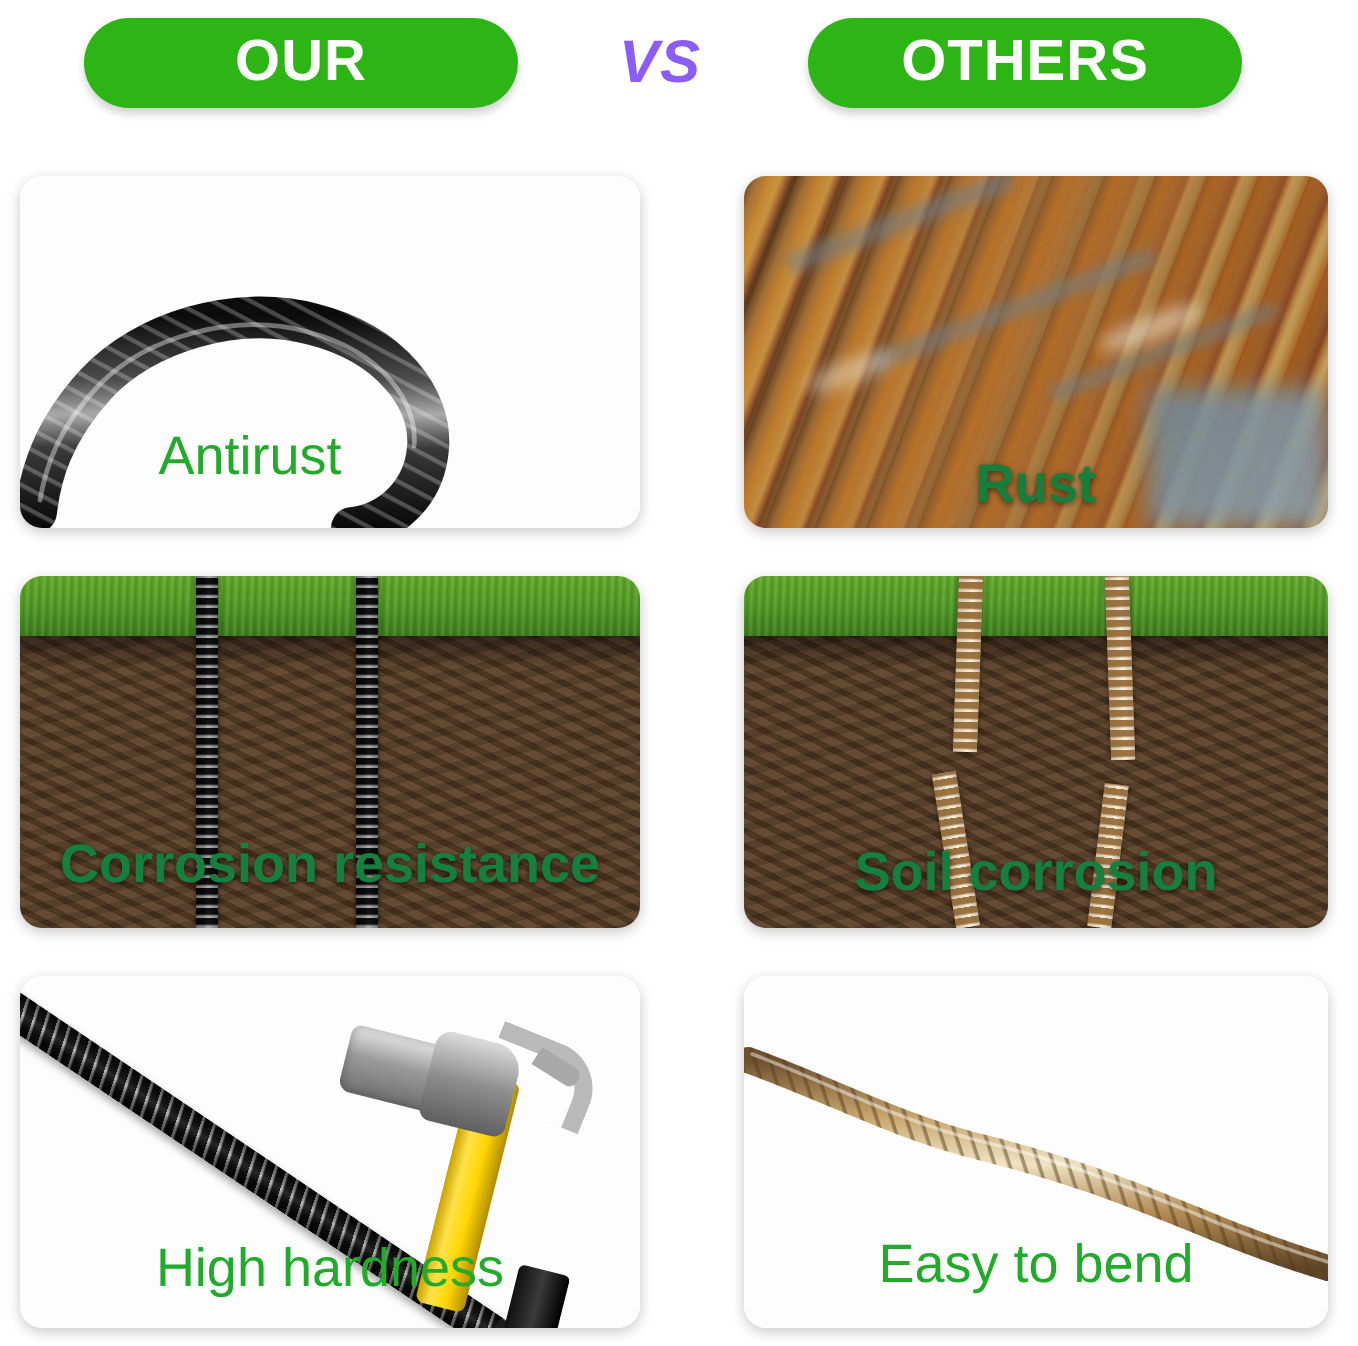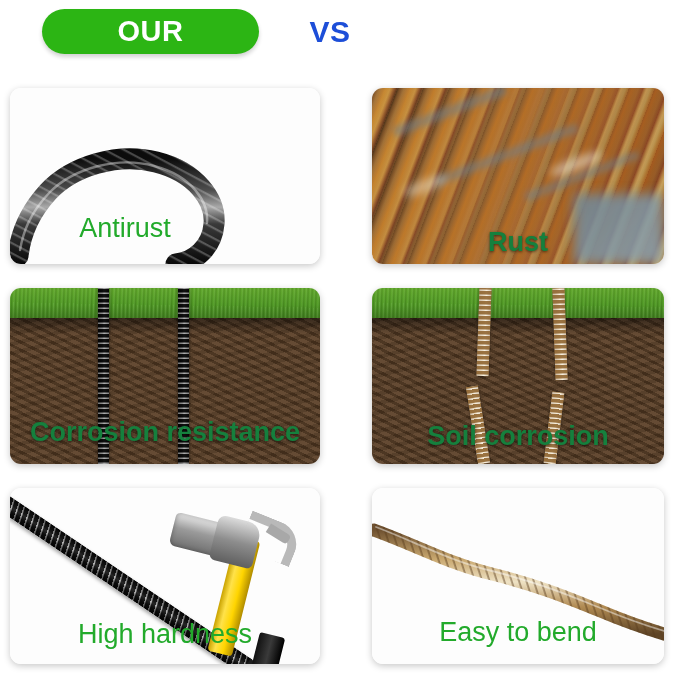--- a/index.html
+++ b/index.html
@@ -21,21 +21,21 @@
   }
   .pill-our{left:42px;width:217px;}
   .pill-others{left:404px;width:217px;}
   .pill span{
     color:#ffffff;font-size:29px;font-weight:bold;letter-spacing:0.5px;
     line-height:1;
   }
   .vs{
     position:absolute;left:300px;top:6px;width:60px;height:44px;
     display:flex;align-items:center;justify-content:center;
-    color:#1d4ed8;font-size:30px;font-weight:bold;letter-spacing:0.5px;
+    color:#8b5cf6;font-size:30px;font-weight:bold;letter-spacing:0.5px;font-style:italic;
   }
 
   
   .card{
     position:absolute;width:292px;height:176px;border-radius:11px;
     background:#ffffff;overflow:hidden;
     box-shadow:0 2px 7px rgba(0,0,0,0.22);
   }
   .col-l{left:10px;padding-left:18px;}
   .col-r{left:372px;}
@@ -208,20 +208,23 @@
 </head>
 <body>
 
 <div class="stage">
 
   <div class="header">
     <div class="pill pill-our">
       <span>OUR</span>
     </div>
     <div class="vs">VS</div>
+    <div class="pill pill-others">
+      <span>OTHERS</span>
+    </div>
   </div>
 
   <div class="card col-l row-1">
     <div class="scene s-white">
       <svg class="hook-wrap" viewBox="0 0 292 176" preserveAspectRatio="none">
         <defs>
           <linearGradient id="barblk" x1="0" y1="0" x2="0" y2="1">
             <stop offset="0%" stop-color="#0c0c0c"></stop>
             <stop offset="30%" stop-color="#4e4e4e"></stop>
             <stop offset="46%" stop-color="#a9a9a9"></stop>

